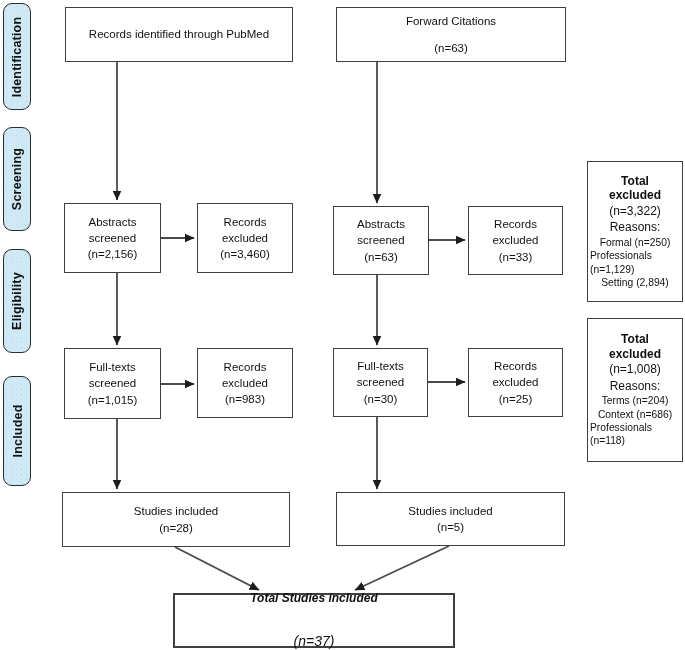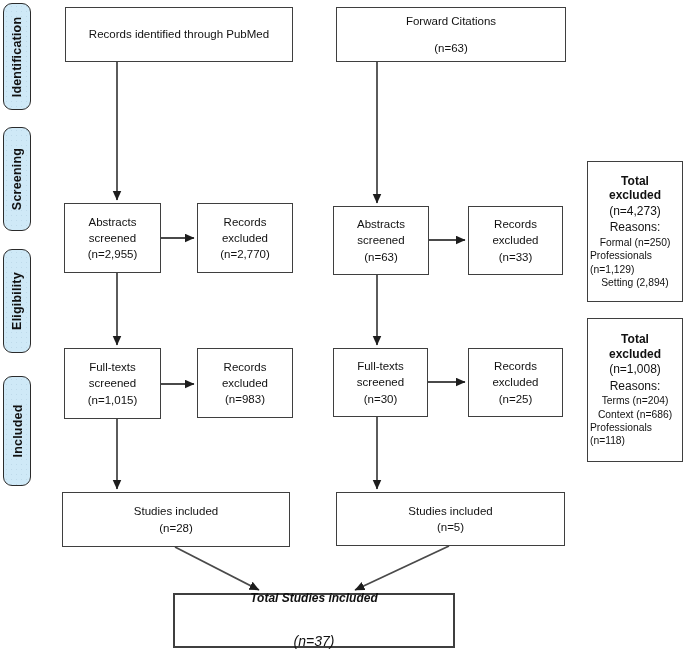--- a/index.html
+++ b/index.html
@@ -79,41 +79,41 @@
     <div>Records identified through PubMed</div>
   </div>
   <div class="box" style="left:336px;top:7px;width:230px;height:55px;gap:10px;">
     <div>Forward Citations</div>
     <div>(n=63)</div>
   </div>
 
   <div class="box" style="left:64px;top:203px;width:97px;height:70px;">
     <div>Abstracts</div>
     <div>screened</div>
-    <div>(n=2,955)</div>
+    <div>(n=2,156)</div>
   </div>
   <div class="box" style="left:197px;top:203px;width:96px;height:70px;">
     <div>Records</div>
     <div>excluded</div>
-    <div>(n=2,770)</div>
+    <div>(n=3,460)</div>
   </div>
   <div class="box" style="left:333px;top:206px;width:96px;height:69px;">
     <div>Abstracts</div>
     <div>screened</div>
     <div>(n=63)</div>
   </div>
   <div class="box" style="left:468px;top:206px;width:95px;height:69px;">
     <div>Records</div>
     <div>excluded</div>
     <div>(n=33)</div>
   </div>
   <div class="box side-box" style="left:587px;top:161px;width:96px;height:141px;">
     <div class="t-bold">Total</div>
     <div class="t-bold">excluded</div>
-    <div class="t-count">(n=4,273)</div>
+    <div class="t-count">(n=3,322)</div>
     <div class="t-rlabel">Reasons:</div>
     <div class="t-reason">Formal (n=250)</div>
     <div class="t-reason">Professionals (n=1,129)</div>
     <div class="t-reason">Setting (2,894)</div>
   </div>
 
   <div class="box" style="left:64px;top:348px;width:97px;height:71px;">
     <div>Full-texts</div>
     <div>screened</div>
     <div>(n=1,015)</div>

